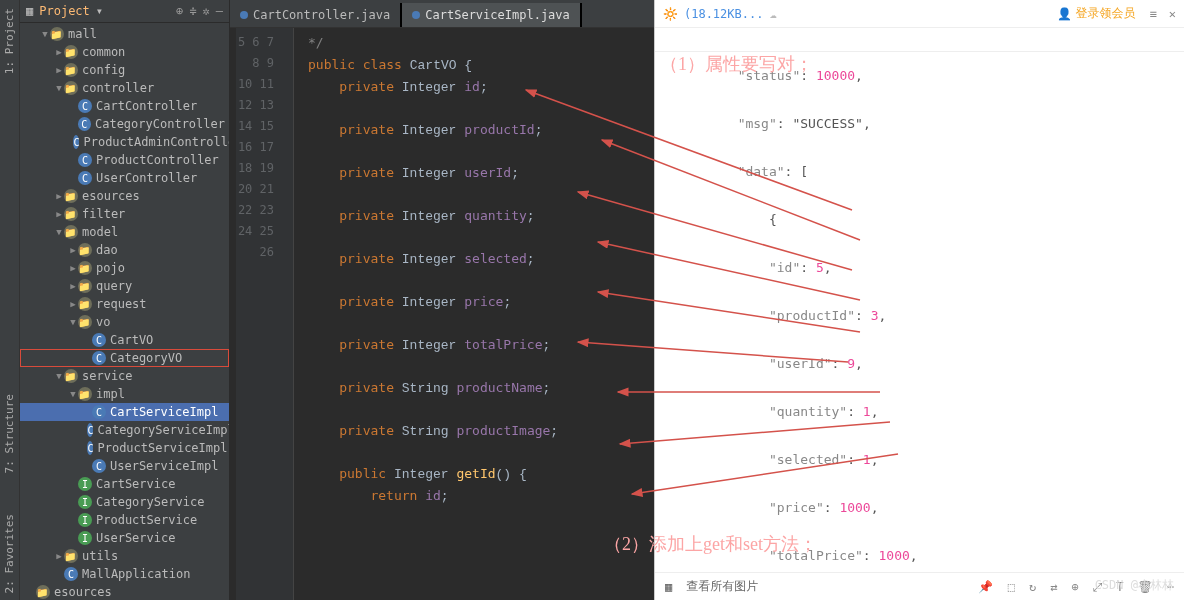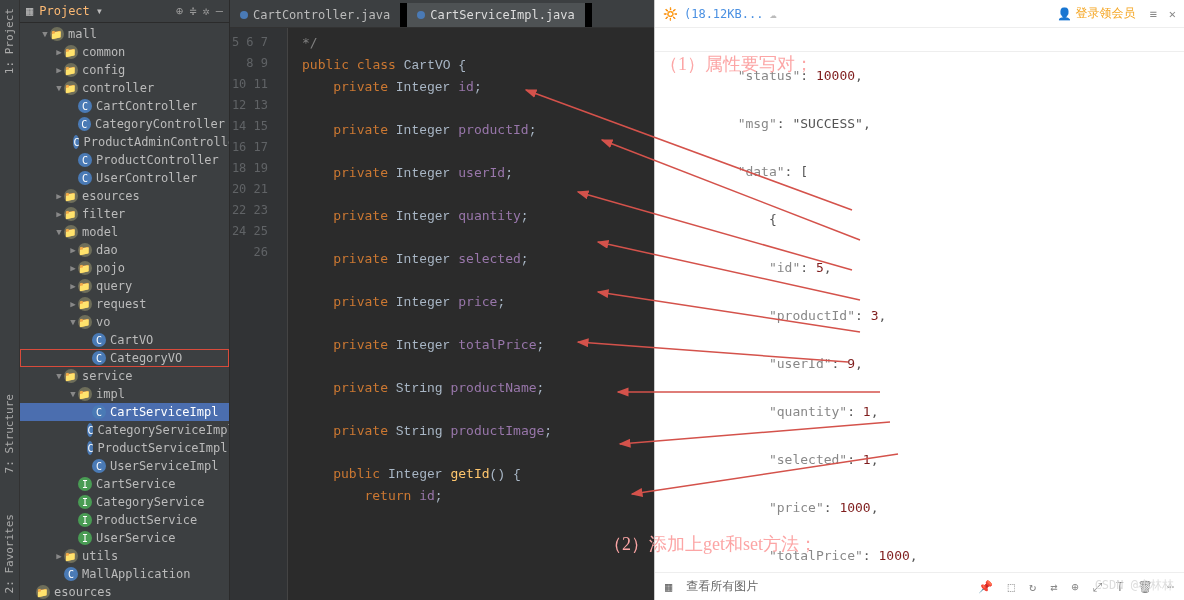--- a/index.html
+++ b/index.html
@@ -17,42 +17,42 @@
 .tree-row.selected{background:#4b6eaf;color:#fff;}
 .tree-row.redbox{outline:1px solid #d94b3b;outline-offset:-1px;}
 .tri{width:10px;text-align:center;color:#888;font-size:9px;}
 .tri.blank{color:transparent;}
 .ico{width:14px;height:14px;margin-right:4px;display:inline-flex;align-items:center;justify-content:center;font-size:10px;border-radius:7px;}
 .ico-folder{background:#6e6e5a;color:#2b2b2b;}
 .ico-class{background:#4a7ab5;color:#fff;border-radius:50%;}
 .ico-green{background:#499C54;color:#fff;border-radius:50%;}
 .editor-area{flex:1;display:flex;flex-direction:column;min-width:0;}
 .tab-bar{height:28px;background:#3c3f41;display:flex;align-items:flex-end;border-bottom:1px solid #323232;}
-.tab{padding:5px 10px;font-size:12px;color:#bbb;display:flex;align-items:center;gap:5px;background:#3c3f41;cursor:pointer;border-right:7px solid #000000;}
+.tab{padding:5px 10px;font-size:12px;color:#bbb;display:flex;align-items:center;gap:5px;background:#3c3f41;cursor:pointer;border-right:2px solid #000000;}
 .tab.active{background:#4e5254;color:#ddd;}
 .tab .dot{width:8px;height:8px;border-radius:50%;background:#4a7ab5;}
-.code-wrap{flex:1;display:flex;background:#2b2b2b;overflow:hidden;position:relative;}
+.code-wrap{flex:1;display:flex;background:#2b2b2b;overflow:hidden;position:relative;margin-left:6px;}
 .gutter{width:46px;background:#313335;text-align:right;padding:4px 8px 0 0;color:#606366;font-family:Consolas,monospace;font-size:12px;line-height:21px;}
 .gutter-mark{width:12px;background:#313335;border-right:1px solid #444;}
 .code{flex:1;padding:4px 0 0 14px;font-family:Consolas,'Courier New',monospace;font-size:13px;line-height:21px;color:#a9b7c6;white-space:pre;}
 .kw{color:#cc7832;}
 .fld{color:#9876aa;}
 .cmt{color:#808080;}
 .mth{color:#ffc66d;}
 .right-panel{width:530px;background:#fff;display:flex;flex-direction:column;border-left:1px solid #ccc;}
 .rp-header{height:28px;display:flex;align-items:center;padding:0 8px;border-bottom:1px solid #eee;gap:6px;font-size:12px;}
 .rp-header .fname{color:#333;}
 .rp-header .fsize{color:#4a90e2;}
 .rp-header .spacer{flex:1;}
 .rp-header .login{color:#f5a623;cursor:pointer;display:flex;align-items:center;gap:3px;}
 .rp-toolbar{height:24px;border-bottom:1px solid #eee;}
 .rp-content{flex:1;padding:12px 20px;font-family:Consolas,monospace;font-size:13px;color:#555;line-height:24px;overflow:auto;position:relative;white-space:pre;}
 .jk{color:#888;}
 .jv{color:#555;}
-.jn{color:#7f1d1d;margin-top:28px;}
+.jn{color:#ec4899;margin-top:28px;}
 .annot{position:absolute;color:#fca5a5;font-size:18px;font-family:'Microsoft YaHei';z-index:10;pointer-events:none;}
 .rp-footer{height:28px;border-top:1px solid #eee;display:flex;align-items:center;padding:0 10px;font-size:12px;color:#666;gap:14px;}
 .rp-footer .spacer{flex:1;}
 .rp-footer .tico{color:#888;cursor:pointer;}
 .watermark{position:absolute;bottom:6px;right:10px;color:#ddd;font-size:12px;z-index:20;}
 svg.arrows{position:absolute;top:0;left:0;pointer-events:none;z-index:5;}
 </style>
 </head>
 <body>
 

